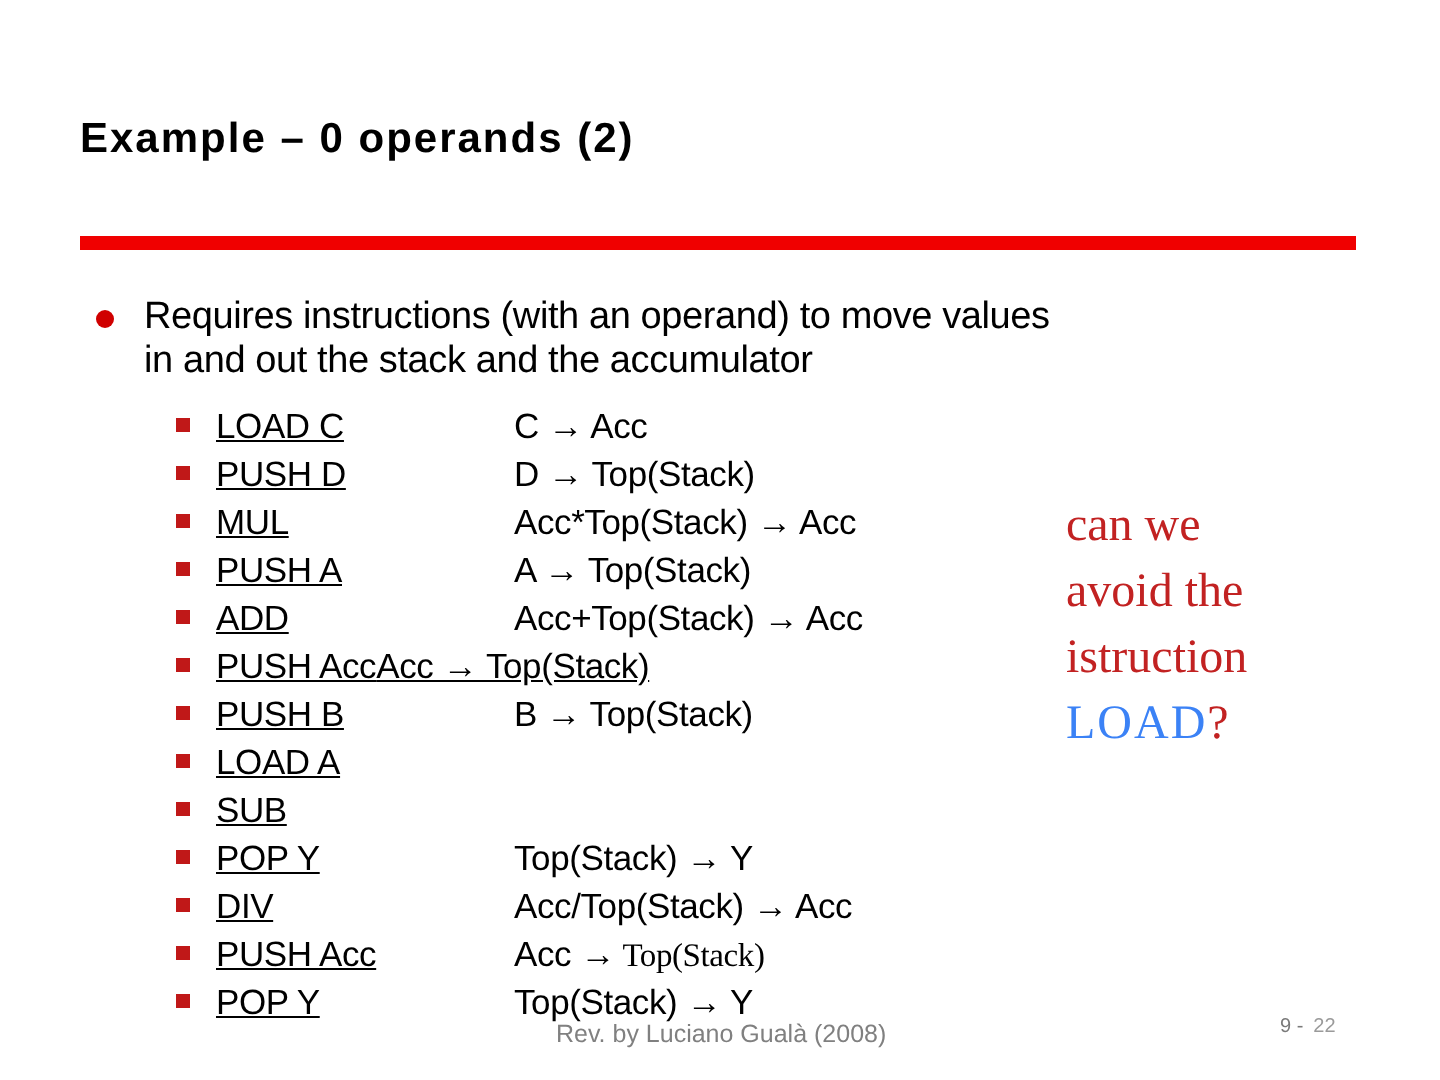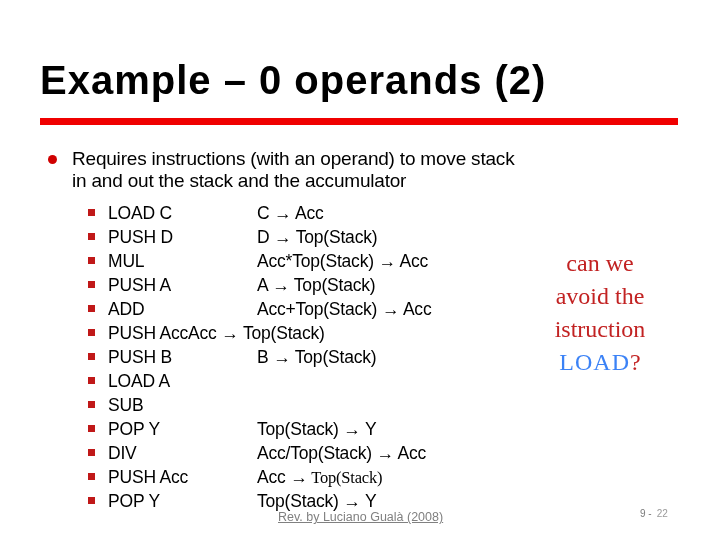--- a/index.html
+++ b/index.html
@@ -6,21 +6,21 @@
   .slide{
     position:relative;
     width:720px;height:540px;
     background:#ffffff;
     overflow:hidden;
     font-family:"Liberation Sans",sans-serif;
     color:#000;
   }
   .title{
     position:absolute;left:40px;top:58px;
-    font-size:40px;font-weight:900;letter-spacing:1px;
+    font-size:21px;font-weight:900;letter-spacing:1px;
     color:#000;white-space:nowrap;
   }
   .rule{
     position:absolute;left:40px;top:118px;
     width:638px;height:7px;
     background:var(--accent-red,#f00000);
   }
   .bullet-block{
     position:absolute;left:48px;top:148px;
     display:flex;
@@ -31,71 +31,70 @@
     background:var(--bullet-red,#d00000);
     margin-top:7px;margin-right:15px;
   }
   .bullet-text{
     font-size:19px;line-height:22px;color:#000;
     letter-spacing:-0.2px;
     white-space:nowrap;
   }
   .list{
     position:absolute;left:88px;top:201px;
-    font-size:17.5px;letter-spacing:-0.2px;
+    font-size:17.5px;letter-spacing:-0.2px;text-decoration:underline;
   }
   .row{
     position:relative;height:24px;line-height:24px;
     padding-left:20px;white-space:nowrap;
   }
   .sq{
     position:absolute;left:0;top:8px;
     width:7px;height:7px;
     background:var(--square-red,#c01818);
   }
   .effect{
     position:absolute;left:169px;top:0;
   }
   .row.merged .effect{position:static;left:auto;}
   .arrow-bold{font-weight:bold;}
   .serif-tail{font-family:"Liberation Serif",serif;font-size:16.5px;}
   .annotation{
     position:absolute;left:533px;top:247px;width:134px;
-    text-align:center;
+    text-align:left;
     font-family:"Liberation Serif",serif;
     font-size:24px;line-height:33px;
     color:var(--annotation-red,#c22222);
   }
   .annotation .load-word{color:#3b82f6;letter-spacing:1px;}
   .annotation .load-punct{color:var(--annotation-red,#c22222);}
   .footer-credit{
     position:absolute;left:278px;top:510px;
     font-size:12.5px;color:var(--footer-gray,#808080);
     white-space:nowrap;
-    text-decoration:underline;
   }
   .footer-page{
     position:absolute;left:640px;top:508px;
     font-size:10px;color:#7a7a7a;white-space:nowrap;
   }
   .footer-page .pg-num{color:#9a9a9a;margin-left:5px;}
 </style>
 </head>
 <body>
 
 <div class="slide">
 
   <div class="title">Example – 0 operands (2)</div>
 
   <div class="rule"></div>
 
   <div class="bullet-block">
     <span class="dot"></span>
     <div class="bullet-text">
-        <div>Requires instructions (with an operand) to move stack</div>
+        <div>Requires instructions (with an operand) to move values</div>
         <div>in and out the stack and the accumulator</div>
       </div>
   </div>
 
   <div class="list">
       <div class="row"><span class="sq"></span><span class="instr">LOAD C</span><span class="effect">C → Acc</span></div>
       <div class="row"><span class="sq"></span><span class="instr">PUSH D</span><span class="effect">D → Top(Stack)</span></div>
       <div class="row"><span class="sq"></span><span class="instr">MUL</span><span class="effect">Acc*Top(Stack) → Acc</span></div>
       <div class="row"><span class="sq"></span><span class="instr">PUSH A</span><span class="effect">A → Top(Stack)</span></div>
       <div class="row"><span class="sq"></span><span class="instr">ADD</span><span class="effect">Acc+Top(Stack) → Acc</span></div>

